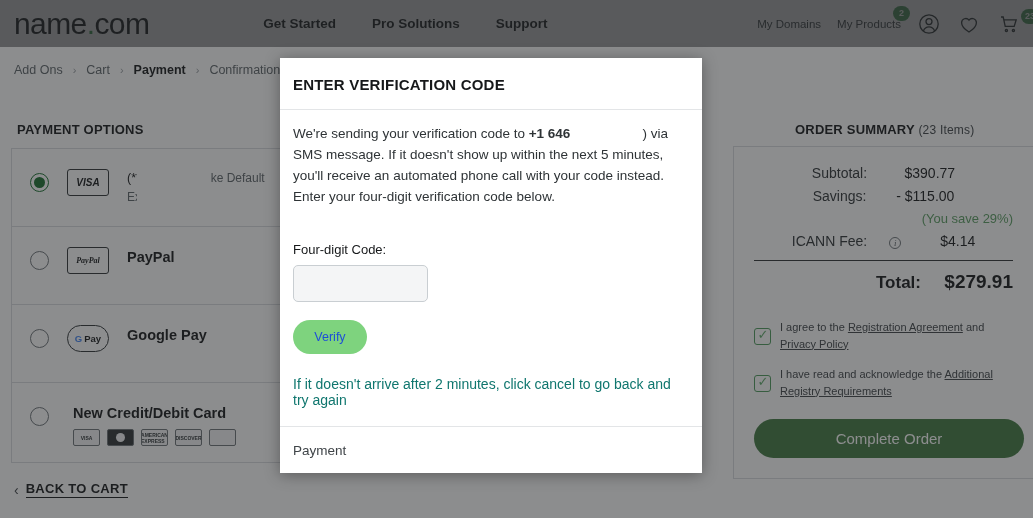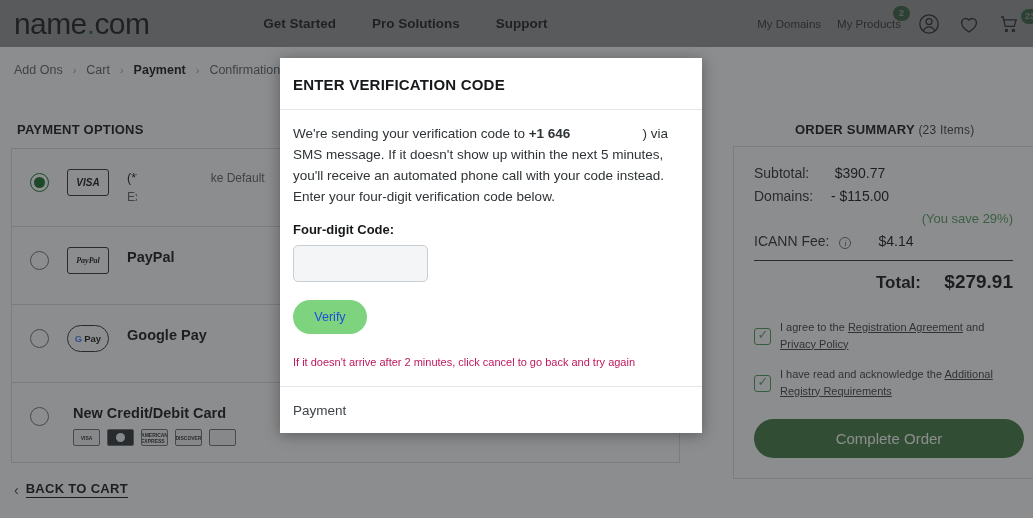--- a/index.html
+++ b/index.html
@@ -104,21 +104,21 @@
   .back-to-cart .label {
     font-size: 13px; font-weight: bold; color: #16181a; letter-spacing: 0.3px;
     border-bottom: 1.5px solid #16181a; padding-bottom: 1px;
   }
 
   
   .summary-box {
     position: absolute; left: 733px; top: 146px; width: 300px; padding: 18px 20px 20px;
     border: 1px solid #d9dcdf; border-right: none; background: #ffffff;
   }
-  .sum-line { display: flex; justify-content: flex-start; align-items: baseline; gap: 10px; margin-bottom: 7px; }
+  .sum-line { display: flex; justify-content: center; align-items: baseline; gap: 22px; margin-bottom: 7px; }
   .sum-label { font-size: 14px; color: #2e3336; }
   .sum-value { font-size: 14px; color: #16181a; min-width: 66px; text-align: right; }
   .sum-note { text-align: right; font-size: 13px; color: #5b9e63; margin-bottom: 7px; }
   .info-i {
     display: inline-block; width: 12px; height: 12px; border: 1px solid #6d7378;
     border-radius: 50%; font-size: 9px; line-height: 10px; text-align: center;
     color: #5d6469; font-style: italic; font-family: "Liberation Serif", serif; cursor: pointer;
   }
   .sum-rule { border-top: 1.5px solid #2e3336; margin: 11px 0 10px; }
   .sum-total { display: flex; justify-content: flex-end; align-items: baseline; gap: 12px; }
@@ -151,32 +151,32 @@
   .modal {
     position: absolute; left: 280px; top: 58px; width: 422px;
     background: #ffffff; box-shadow: 0 2px 14px rgba(0,0,0,0.35);
   }
   .modal-head { padding: 18px 13px 16px; border-bottom: 1px solid #e3e5e7; }
   .modal-title { font-size: 15px; font-weight: bold; color: #16181a; letter-spacing: 0.2px; }
   .modal-body { padding: 14px 13px 18px; }
   .modal-para { font-size: 13.5px; color: #2e3336; line-height: 1.55; }
   .modal-para b { font-weight: bold; }
   .redact-inline { display: inline-block; width: 72px; height: 13px; background: #ffffff; vertical-align: middle; }
-  .field-label { font-size: 13px; font-weight: bold; color: #16181a; margin-top: 14px; }
+  .field-label { font-size: 13px; font-weight: normal; color: #16181a; margin-top: 34px; }
   .code-input {
     margin-top: 8px; width: 135px; height: 37px; border: 1px solid #c9ced2;
     border-radius: 5px; background: #f4f5f6; font-size: 14px; padding: 0 10px;
     font-family: "Liberation Sans", sans-serif; color: #16181a;
   }
   .verify-btn {
     margin-top: 18px; width: 74px; height: 34px; border-radius: 17px; border: none;
     background: #7ed37e; color: #1d4ed8; font-size: 12.5px; cursor: pointer;
     font-family: "Liberation Sans", sans-serif;
   }
-  .modal-hint { margin-top: 22px; font-size: 11px; color: #be185d; }
+  .modal-hint { margin-top: 22px; font-size: 14px; color: #0f766e; }
   .modal-foot { padding: 14px 13px; border-top: 1px solid #e3e5e7; }
   .cancel-link { font-size: 13.5px; color: #3f4448; cursor: pointer; }
 
   
   .redact-box { position: absolute; background: #ffffff; }
 </style>
 </head>
 <body>
 
 <div id="page">
@@ -290,21 +290,21 @@
     <span>ORDER SUMMARY</span>
     <span class="count">(23 Items)</span>
   </div>
 
   <div class="summary-box">
     <div class="sum-line">
       <span class="sum-label">Subtotal:</span>
       <span class="sum-value">$390.77</span>
     </div>
     <div class="sum-line">
-      <span class="sum-label">Domains:</span>
+      <span class="sum-label">Savings:</span>
       <span class="sum-value">- $115.00</span>
     </div>
     <div class="sum-note">(You save 29%)</div>
     <div class="sum-line">
       <span class="sum-label">ICANN Fee:</span>
       <span class="info-i">i</span>
       <span class="sum-value" style="min-width:52px;">$4.14</span>
     </div>
     <div class="sum-rule"></div>
     <div class="sum-total">

